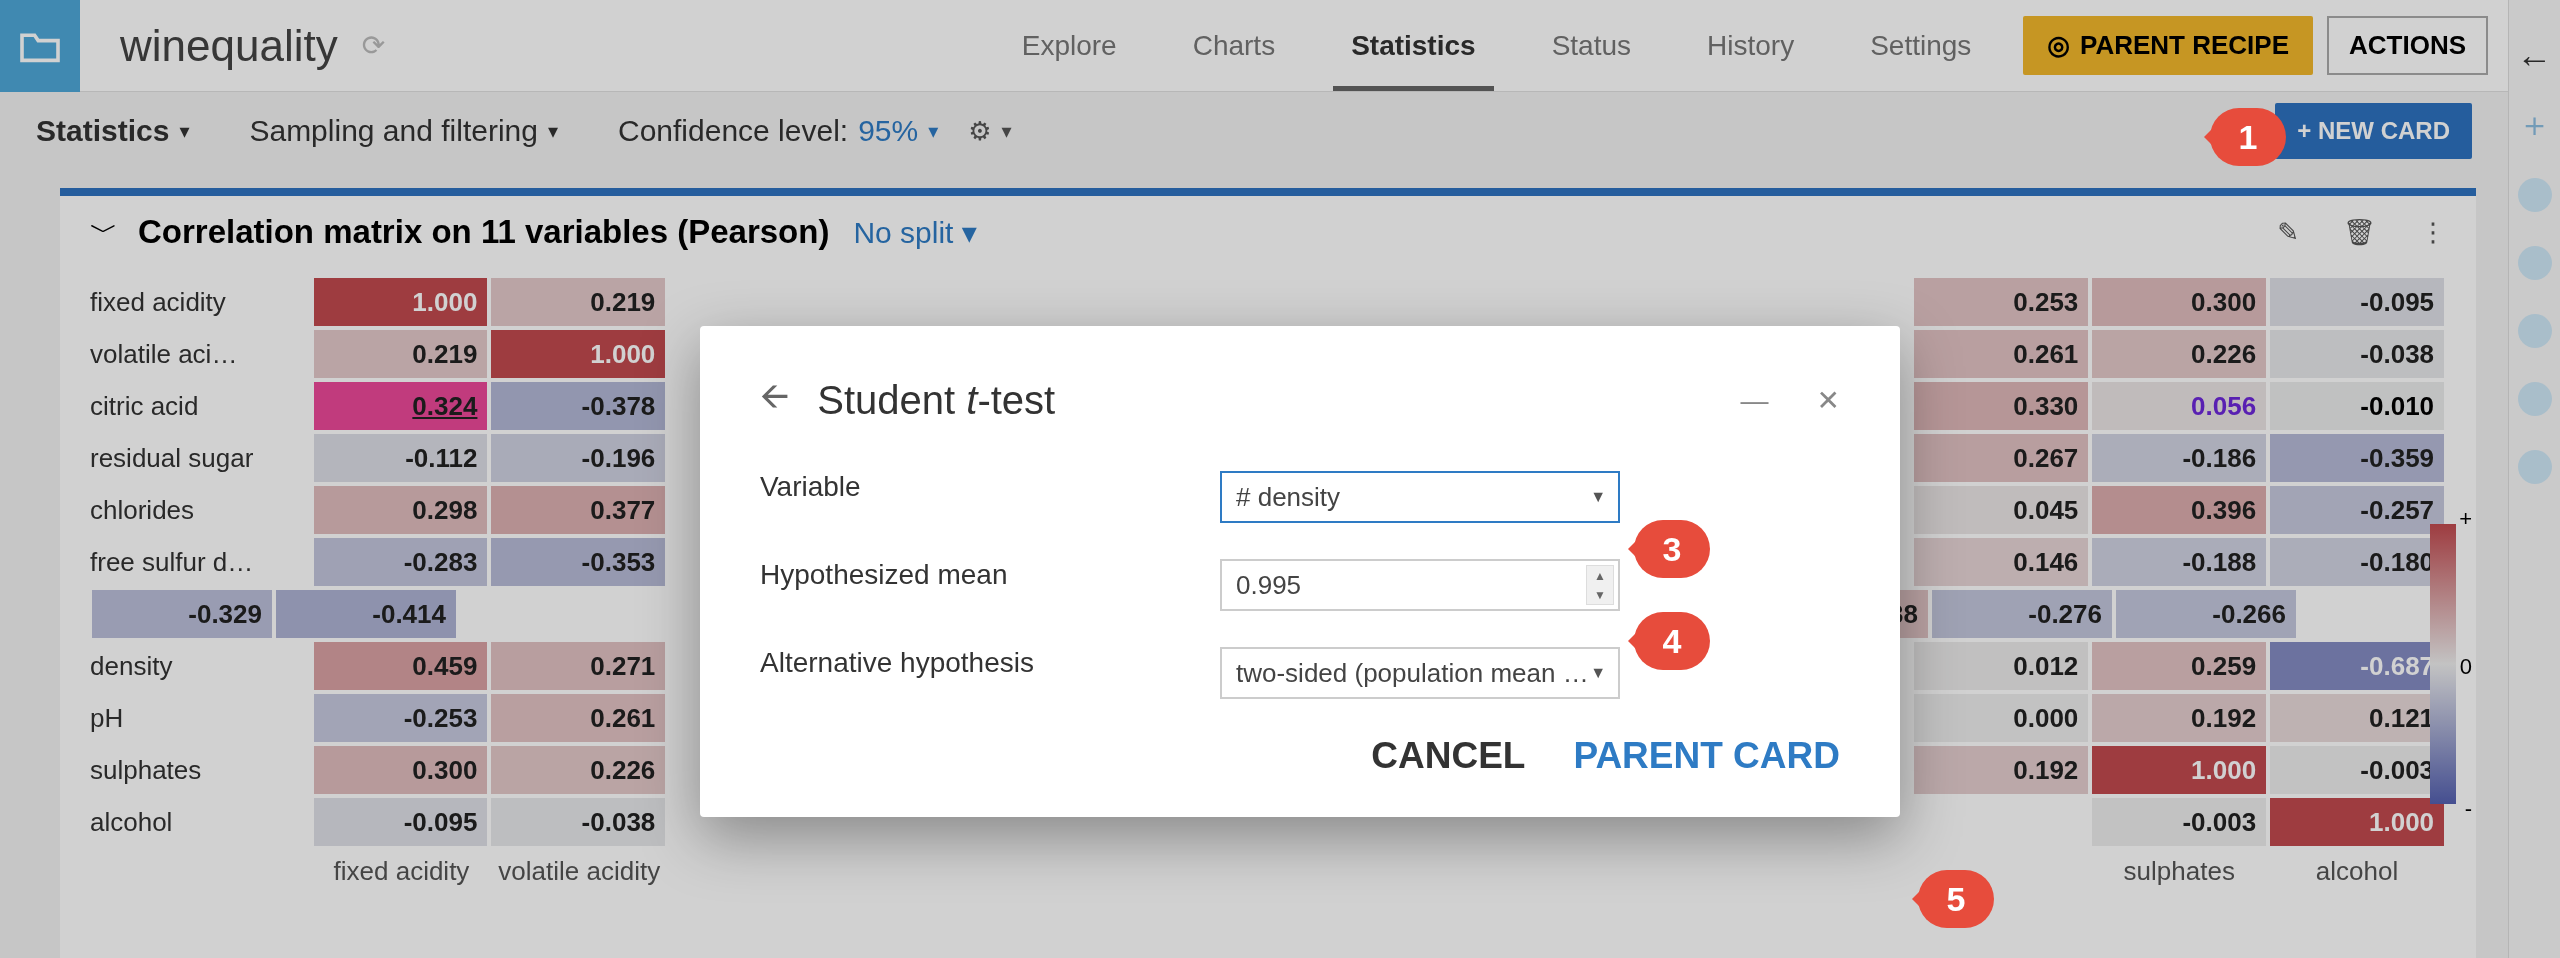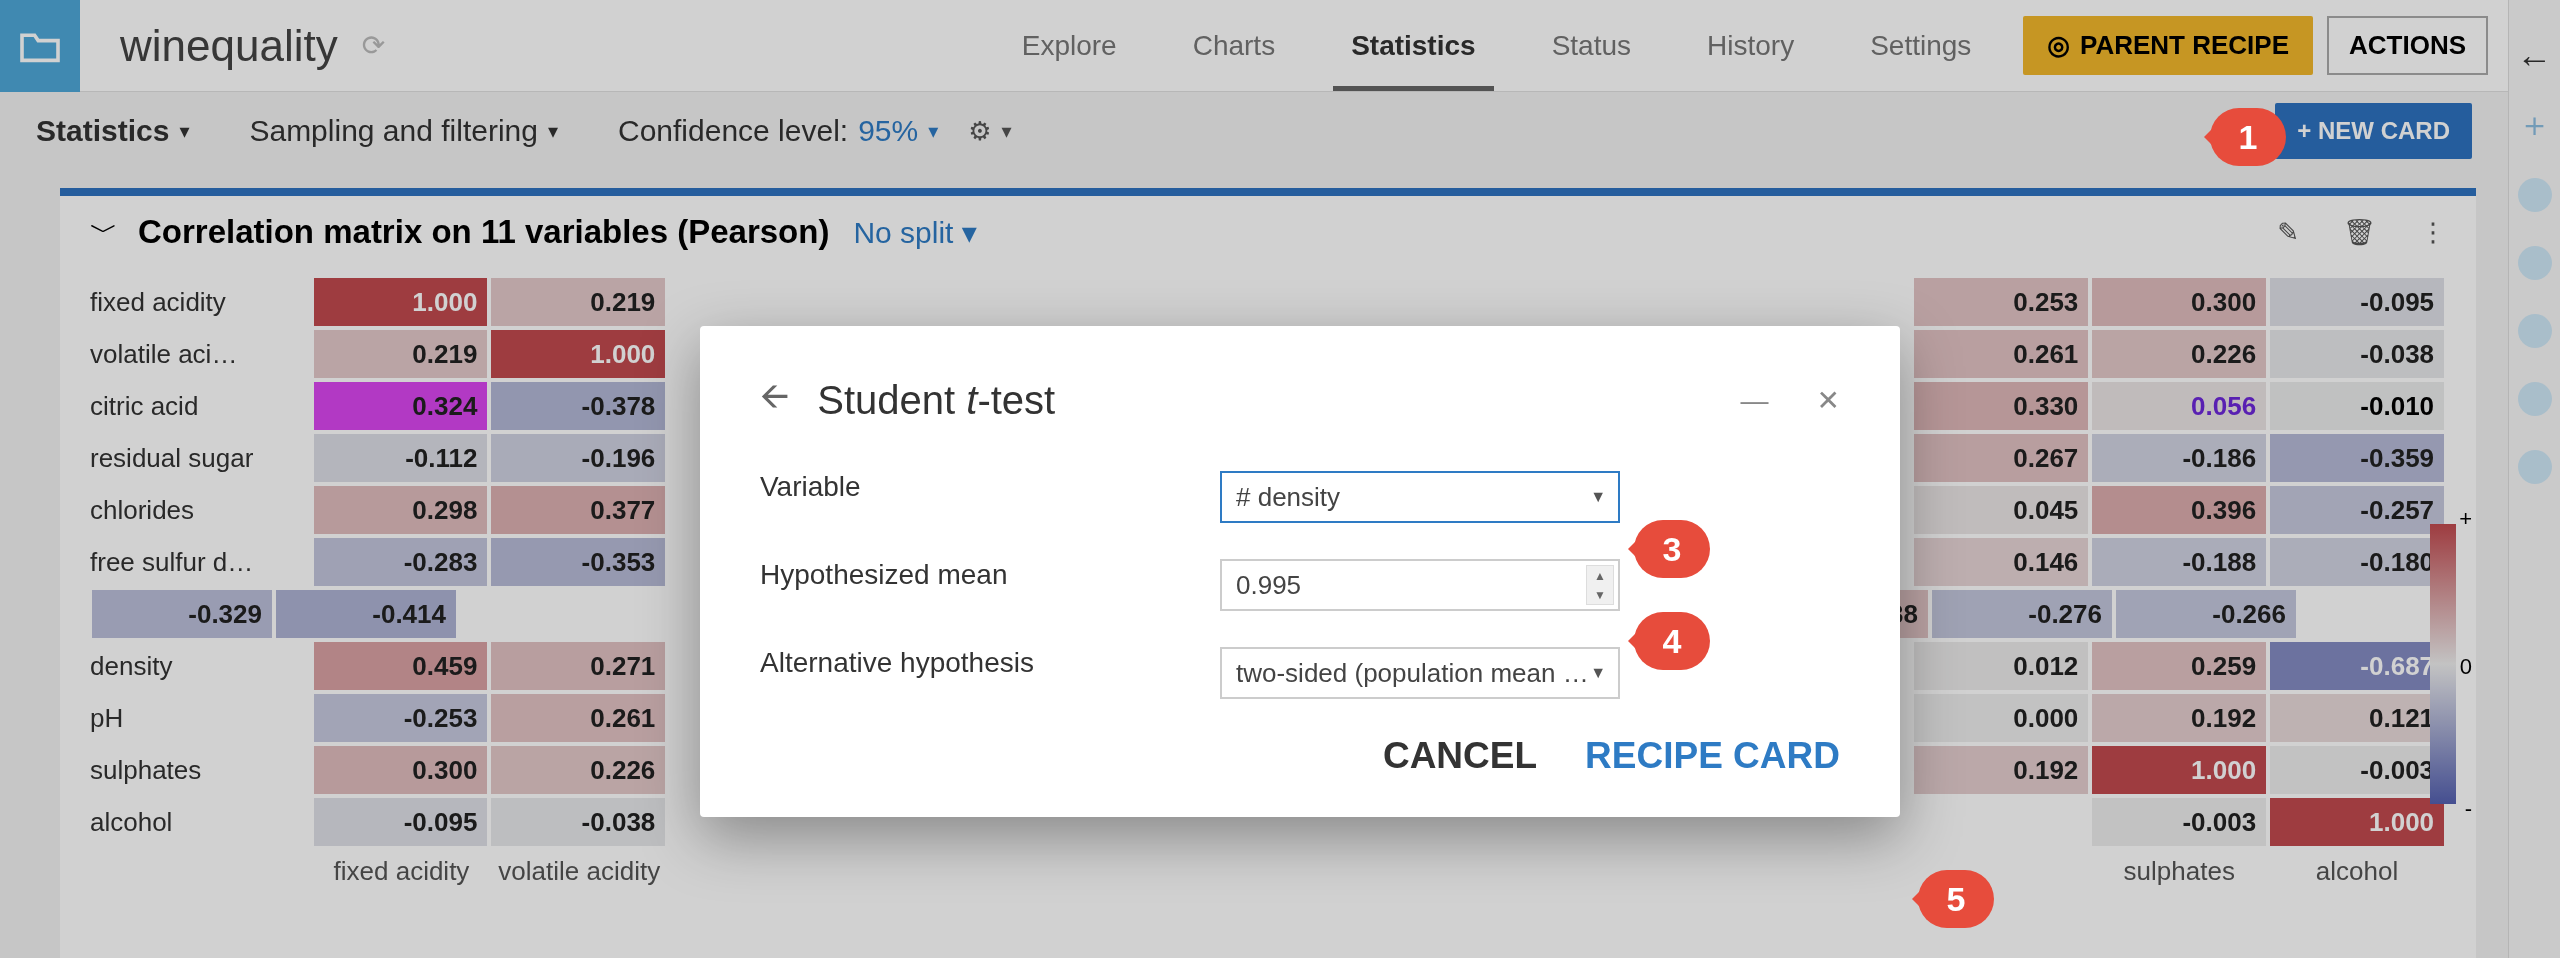--- a/index.html
+++ b/index.html
@@ -170,21 +170,21 @@
         <div class="cell" style="background: rgb(255, 255, 255);"></div>
         <div class="cell" style="background: rgb(255, 255, 255);"></div>
         <div class="cell" style="background: rgb(255, 255, 255);"></div>
         <div class="cell" style="background: rgb(255, 255, 255);"></div>
         <div class="cell" style="background: rgb(226, 194, 196); color: rgb(34, 34, 34);">0.261</div>
         <div class="cell" style="background: rgb(227, 200, 201); color: rgb(34, 34, 34);">0.226</div>
         <div class="cell" style="background: rgb(231, 232, 235); color: rgb(34, 34, 34);">-0.038</div>
       </div>
       <div class="mrow">
         <div class="rlabel">citric acid</div>
-        <div class="cell" style="background: #d946ef; color: rgb(34, 34, 34);">0.324</div>
+        <div class="cell" style="background: #ec4899; color: rgb(34, 34, 34); text-decoration: underline;">0.324</div>
         <div class="cell" style="background: rgb(179, 184, 214); color: rgb(34, 34, 34);">-0.378</div>
         <div class="cell" style="background: rgb(255, 255, 255);"></div>
         <div class="cell" style="background: rgb(255, 255, 255);"></div>
         <div class="cell" style="background: rgb(255, 255, 255);"></div>
         <div class="cell" style="background: rgb(255, 255, 255);"></div>
         <div class="cell" style="background: rgb(255, 255, 255);"></div>
         <div class="cell" style="background: rgb(255, 255, 255);"></div>
         <div class="cell" style="background: rgb(255, 255, 255);"></div>
         <div class="cell" style="background: rgb(222, 183, 185); color: rgb(34, 34, 34);">0.330</div>
         <div class="cell" style="background: rgb(235, 228, 228); color: #6d28d9;">0.056</div>
@@ -367,20 +367,20 @@
   <div class="mrowf">
     <div class="mlabel">Alternative hypothesis</div>
     <div class="mctl">
       <span>two-sided (population mean …</span>
       <span class="dd">▼</span>
     </div>
   </div>
 
   <div class="mbuttons">
     <div class="mbtn">CANCEL</div>
-    <div class="mbtn primary">RECIPE CARD</div>
+    <div class="mbtn primary">PARENT CARD</div>
   </div>
 </div>
 
 <div class="badge left-point" style="left:2210px; top:108px;">1</div>
 <div class="badge left-point" style="left:1634px; top:520px;">3</div>
 <div class="badge left-point" style="left:1634px; top:612px;">4</div>
 <div class="badge left-point" style="left:1918px; top:870px;">5</div>
 
 </body></html>

